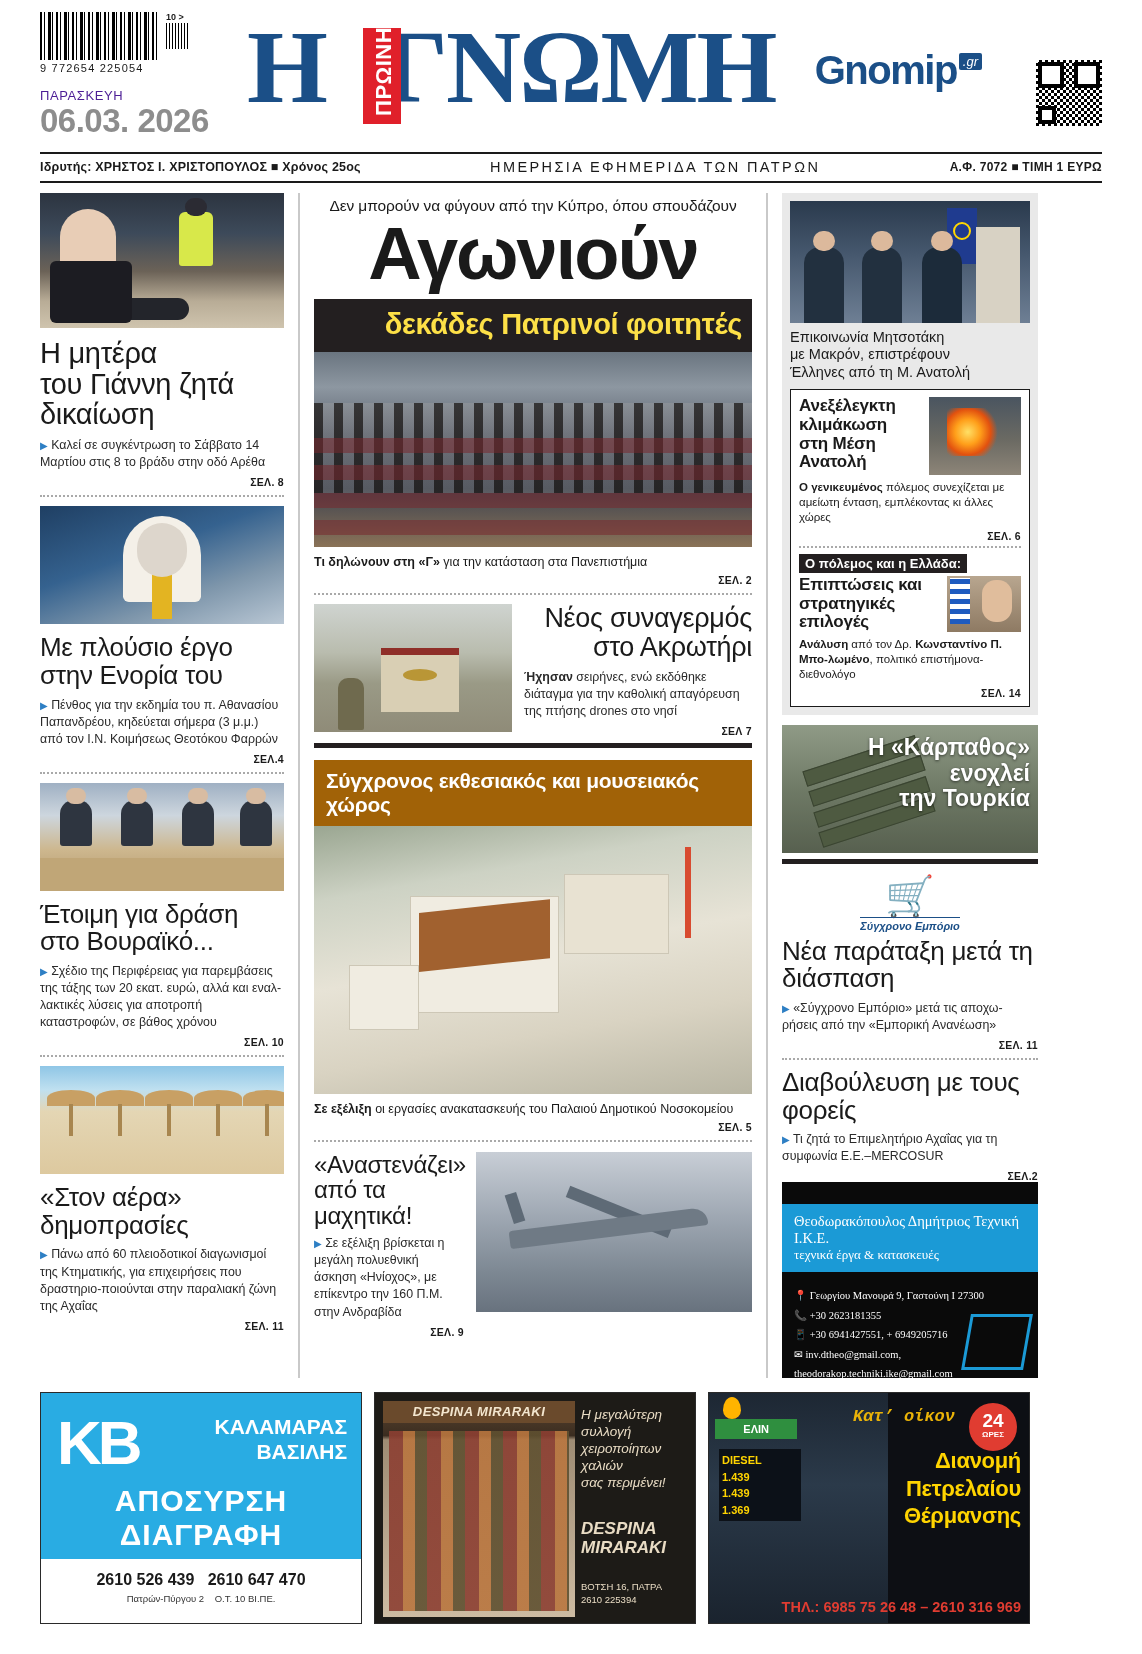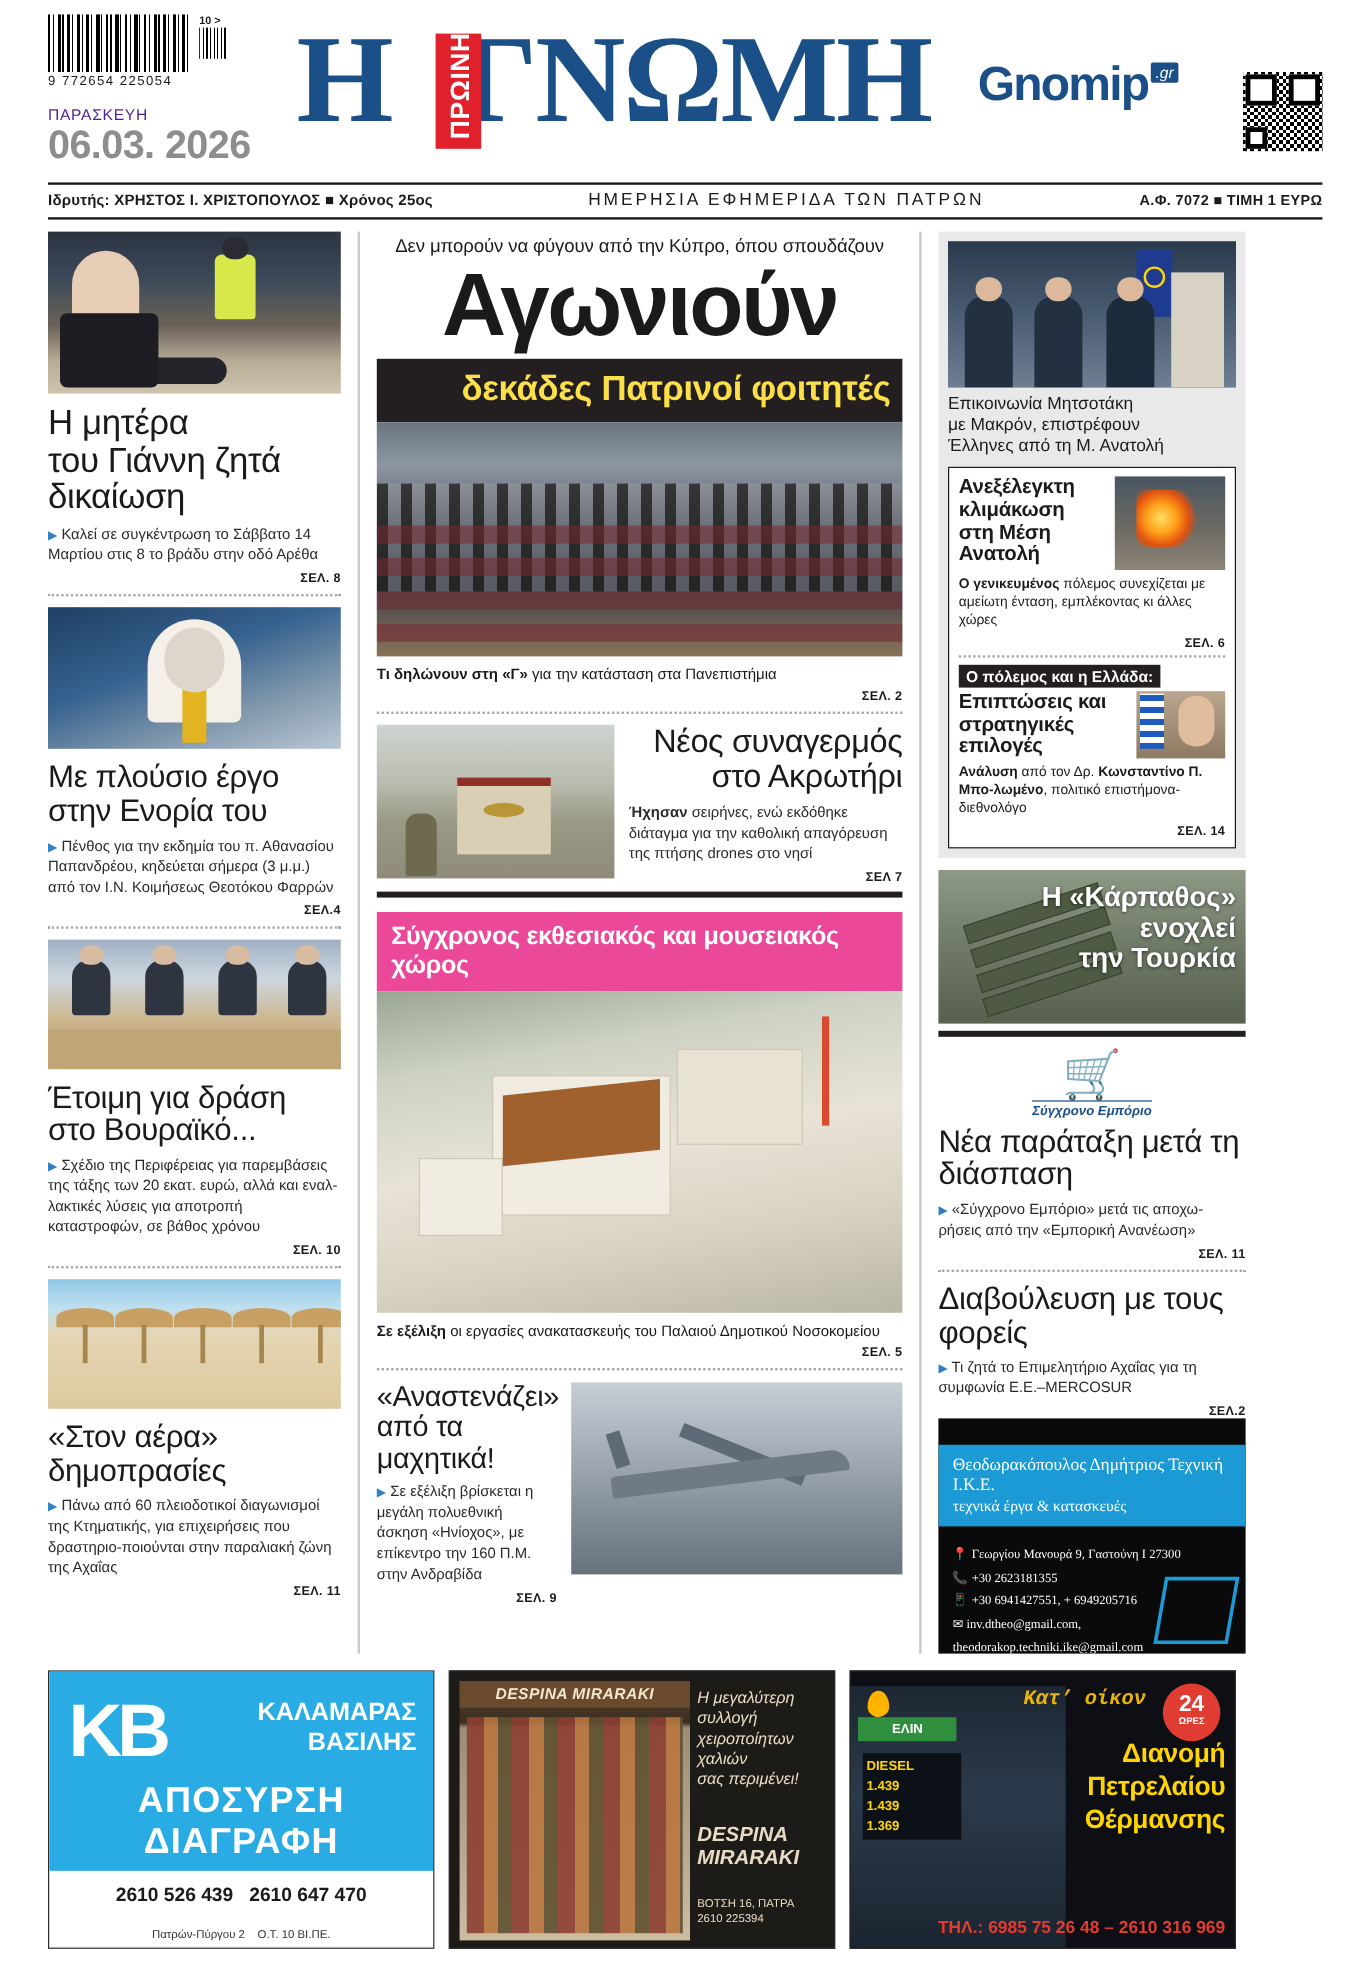--- a/index.html
+++ b/index.html
@@ -149,21 +149,21 @@
   .kicker { font-size: 15.5px; text-align: center; letter-spacing: -0.1px; margin-top: 4px; }
   .maintitle { font-size: 74px; font-weight: bold; text-align: center; line-height: 0.95; letter-spacing: -2px; margin: 4px 0 10px; }
   .blackbar { background: #231f20; color:#fde047; font-size: 29px; font-weight: bold; text-align: right; padding: 9px 10px 11px; letter-spacing: -0.3px; }
   .capline { font-size: 12.5px; margin-top: 8px; }
   .capline b { font-weight: bold; }
   .thickrule { border-top: 5px solid #231f20; margin: 6px 0 12px; }
 
   .mid-2col { display: flex; gap: 12px; margin-top: 6px; }
   .mid-2col .ph-side { width: 198px; flex: none; }
   .mid-2col .txt { flex: 1; }
-  .h-teal { background: #ec4899; color:#fff; font-size: 21px; font-weight: bold; padding: 9px 12px; letter-spacing: -0.3px; }
+  .h-teal { background: #a16207; color:#fff; font-size: 21px; font-weight: bold; padding: 9px 12px; letter-spacing: -0.3px; }
 
   .bot-3col { display:flex; gap: 12px; margin-top: 10px; }
   .bot-3col .c1 { width: 150px; }
   .bot-3col .c2 { flex: 1; }
 
   
   .boxgray { background: #e9e9e9; padding: 8px; }
   .r-cap { font-size: 14.5px; line-height: 1.2; margin-top: 6px; font-weight: 300; }
   .innerbox { background: #fff; border: 1.5px solid #1a1a1a; padding: 7px 8px; margin-top: 8px; }
   .ib-head { font-size: 17px; font-weight: bold; line-height: 1.1; letter-spacing: -0.2px; }
@@ -180,36 +180,36 @@
   
   .ads { display:flex; gap: 12px; margin-top: 14px; }
   .ad { border: 1px solid #2a2a2a; position: relative; overflow:hidden; }
   .ad1 { width: 322px; height: 232px; background:#fff; }
   .ad1-top { background:#29ace3; height: 166px; position:relative; color:#fff; }
   .ad1-kb { position:absolute; left:16px; top:14px; font-size:62px; font-weight:bold; color:#fff; font-family:"Liberation Sans",sans-serif; letter-spacing:-4px; }
   .ad1-name { position:absolute; right:14px; top:22px; text-align:right; font-size:21px; font-weight:bold; line-height:1.15; }
   .ad1-big { position:absolute; left:0; right:0; bottom:8px; text-align:center; font-size:30px; font-weight:bold; letter-spacing:1px; line-height:1.12; }
   .ad1-bot { text-align:center; padding-top:12px; }
   .ad1-phones { font-size:16px; font-weight:bold; }
-  .ad1-small { font-size:9.5px; color:#333; margin-top:18px; }
+  .ad1-small { font-size:9.5px; color:#333; margin-top:4px; }
 
   .ad2 { width: 322px; height: 232px; background:#1d1b17; position:relative; }
   .ad2-shop { position:absolute; left:8px; top:8px; width: 192px; height: 216px;
     background: linear-gradient(180deg,#5c4530 0%,#3b2d20 16%,#9e8c74 18%,#cdbba2 100%); }
   .ad2-awn { position:absolute; left:0; top:0; width:100%; height:22px; background:#6a4a2c; }
   .ad2-sign { position:absolute; left:50%; transform:translateX(-50%); top:3px; color:#f3e6cf; font-size:13px; font-style:italic; font-weight:bold; letter-spacing:0.4px; white-space:nowrap;}
   .ad2-rugs { position:absolute; left:6px; top:30px; right:6px; bottom:6px;
     background: repeating-linear-gradient(90deg,#8c3f32 0 14px,#b9763f 14px 26px,#5f5030 26px 38px); opacity:0.9; }
   .ad2-right { position:absolute; right:8px; top:14px; width:106px; color:#e9dcc4; }
   .ad2-t1 { font-size:13.5px; font-style:italic; line-height:1.25; }
   .ad2-t2 { font-size:17px; font-style:italic; font-weight:bold; margin-top:28px; line-height:1.1; }
   .ad2-t3 { font-size:9.5px; margin-top:24px; line-height:1.3; }
 
   .ad3 { width: 322px; height: 232px; background:#0d0f14; position:relative; }
-  .ad3-station { position:absolute; left:0; top:12px; width:56%; height:100%;
+  .ad3-station { position:absolute; left:0; top:0; width:56%; height:100%;
     background: linear-gradient(180deg,#1d2733 0%,#2b3a4a 40%,#1a232e 100%); }
   .ad3-canopy { position:absolute; left:6px; top:26px; width:46%; height:20px; background:#2f8f3f; }
   .ad3-price { position:absolute; left:10px; top:56px; width:46%; background:#0c1118; color:#ffd400; font-size:11px; font-weight:bold; padding:3px; line-height:1.5; }
   .ad3-flame { position:absolute; left:14px; top:4px; width:18px; height:22px; background:#ffb400; border-radius:50% 50% 50% 50%/60% 60% 40% 40%; }
   .ad3-txt { position:absolute; right:8px; top:54px; width:176px; text-align:right; color:#ffd400; font-size:22px; font-weight:bold; line-height:1.25; letter-spacing:-0.3px; }
   .ad3-kat { position:absolute; right:74px; top:14px; color:#eab308; font-size:17px; font-weight:bold; font-style:italic;font-family:Liberation Mono, monospace; }
   .ad3-24 { position:absolute; right:12px; top:10px; width:48px; height:48px; border-radius:50%; background:#e03c31; color:#fff; text-align:center; }
   .ad3-24 .n { font-size:19px; font-weight:bold; line-height:1; padding-top:8px; }
   .ad3-24 .w { font-size:8px; font-weight:bold; }
   .ad3-tel { position:absolute; right:8px; bottom:8px; color:#e03c31; font-size:14.5px; font-weight:bold; }

